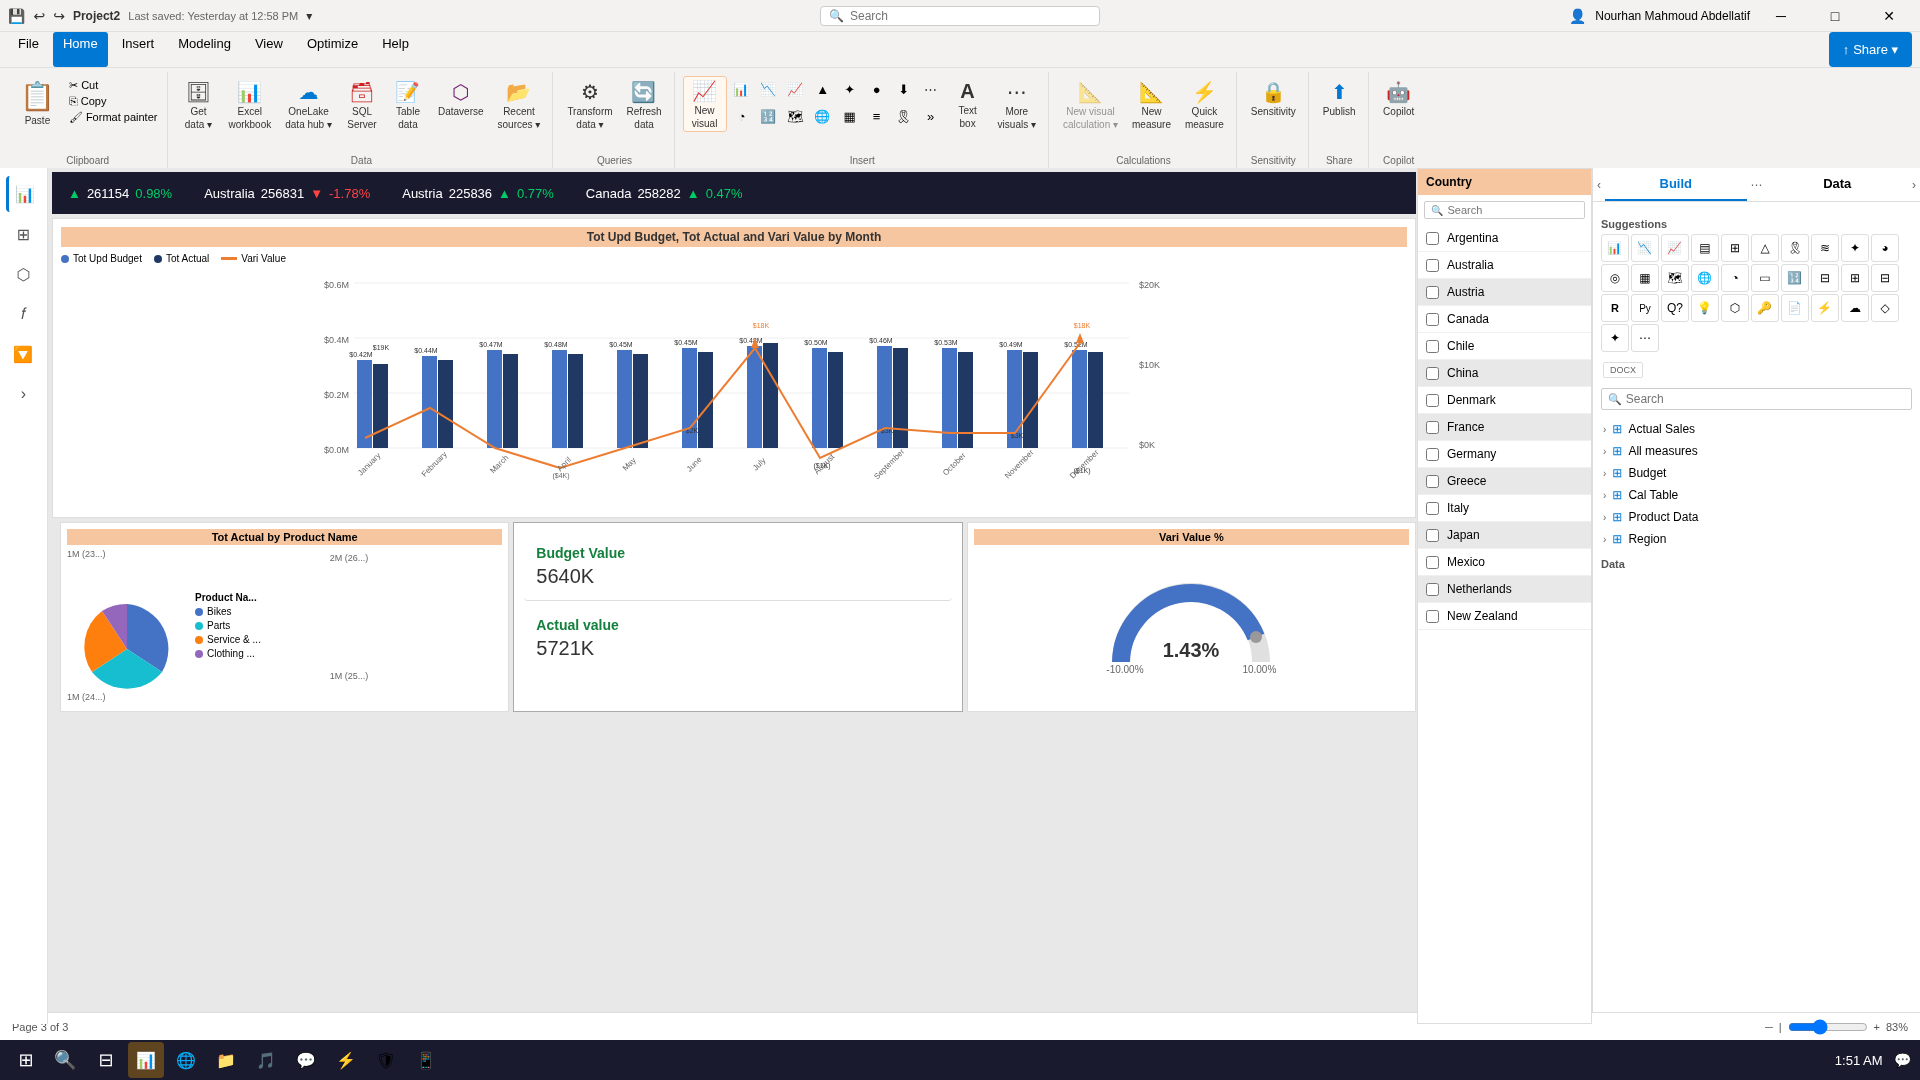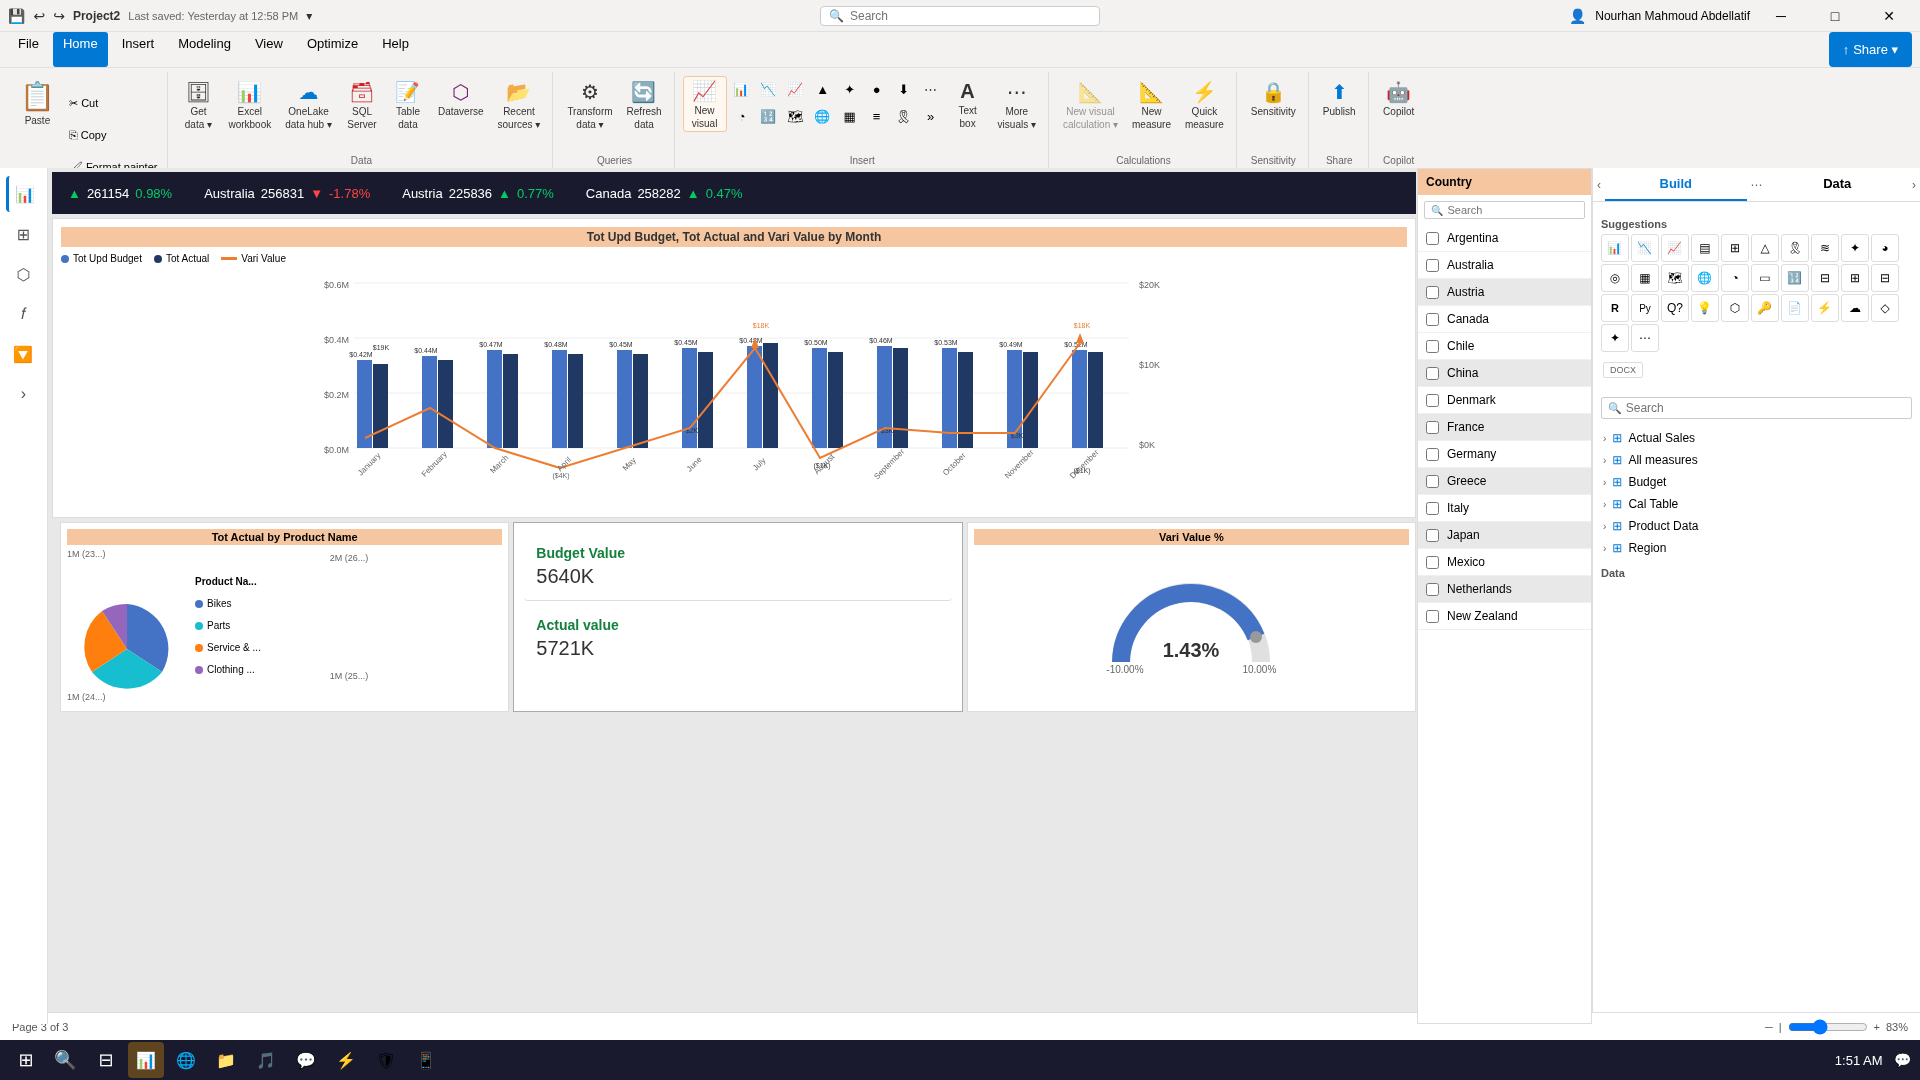--- a/index.html
+++ b/index.html
@@ -261,21 +261,21 @@
 </div>
 
 <div class="ribbon" style="height:106px; overflow:hidden;">
 
   <div style="display:flex; flex-direction:column; min-width:120px; border-right:1px solid #ddd; padding:0 6px;">
     <div style="display:flex; gap:4px; flex:1; align-items:flex-start; padding-top:4px;">
       <div class="ribbon-btn" style="min-width:36px;">
         <div style="font-size:28px;">📋</div>
         <div>Paste</div>
       </div>
-      <div style="display:flex; flex-direction:column; gap:17px; margin-top:20px;">
+      <div style="display:flex; flex-direction:column; gap:1px; margin-top:2px;">
         <div class="small-btn">✂ Cut</div>
         <div class="small-btn">⎘ Copy</div>
         <div class="small-btn">🖌 Format painter</div>
       </div>
     </div>
     <div style="font-size:10px; color:#666; text-align:center; padding-bottom:2px;">Clipboard</div>
   </div>
 
   <div style="display:flex; flex-direction:column; border-right:1px solid #ddd; padding:0 6px;">
     <div style="display:flex; gap:2px; flex:1; align-items:flex-start; padding-top:4px;">
@@ -591,21 +591,21 @@
 
             <path d="M60,50 L60,5 A45,45 0 0,1 95,73 Z" fill="#4472c4"></path>
             <path d="M60,50 L95,73 A45,45 0 0,1 25,73 Z" fill="#17becf"></path>
             <path d="M60,50 L25,73 A45,45 0 0,1 35,12 Z" fill="#ff7f0e"></path>
             <path d="M60,50 L35,12 A45,45 0 0,1 60,5 Z" fill="#9467bd"></path>
           </svg>
           <div style="font-size:9px; color:#666; white-space:nowrap; margin-top:-10px;">1M (24...)</div>
         </div>
         <div style="font-size:9px; color:#666; white-space:nowrap; position:absolute; right:140px; top:30px;">2M (26...)</div>
         <div style="font-size:9px; color:#666; white-space:nowrap; position:absolute; right:140px; bottom:30px;">1M (25...)</div>
-        <div style="display:flex; flex-direction:column; gap:11px;">
+        <div style="display:flex; flex-direction:column; gap:3px;">
           <div style="font-size:10px; font-weight:600;">Product Na...</div>
           <div class="legend-item"><div class="legend-dot" style="background:#4472c4;"></div> Bikes</div>
           <div class="legend-item"><div class="legend-dot" style="background:#17becf;"></div> Parts</div>
           <div class="legend-item"><div class="legend-dot" style="background:#ff7f0e;"></div> Service &amp; ...</div>
           <div class="legend-item"><div class="legend-dot" style="background:#9467bd;"></div> Clothing ...</div>
         </div>
       </div>
     </div>
 
     <div class="chart-panel" style="flex:1; border:1px solid #aaa;">
@@ -762,21 +762,21 @@
         <div class="sug-btn">⬡</div>
         <div class="sug-btn">🔑</div>
         <div class="sug-btn">📄</div>
         <div class="sug-btn">⚡</div>
         <div class="sug-btn">☁</div>
         <div class="sug-btn">◇</div>
         <div class="sug-btn">✦</div>
         <div class="sug-btn">⋯</div>
       </div>
 
-      <div style="display:flex; align-items:center; margin-bottom:17px; padding:2px;">
+      <div style="display:flex; align-items:center; margin-bottom:8px; padding:2px;">
         <div style="border:1px solid #ddd; padding:2px 6px; border-radius:2px; font-size:9px; color:#666; cursor:pointer;">DOCX</div>
       </div>
     </div>
 
     <div class="search-panel">
       <span style="font-size:11px;">🔍</span>
       <input type="text" placeholder="Search" style="border: none; outline: none; font-size: 12px; flex: 1 1 0%;">
     </div>
 
     <div>

